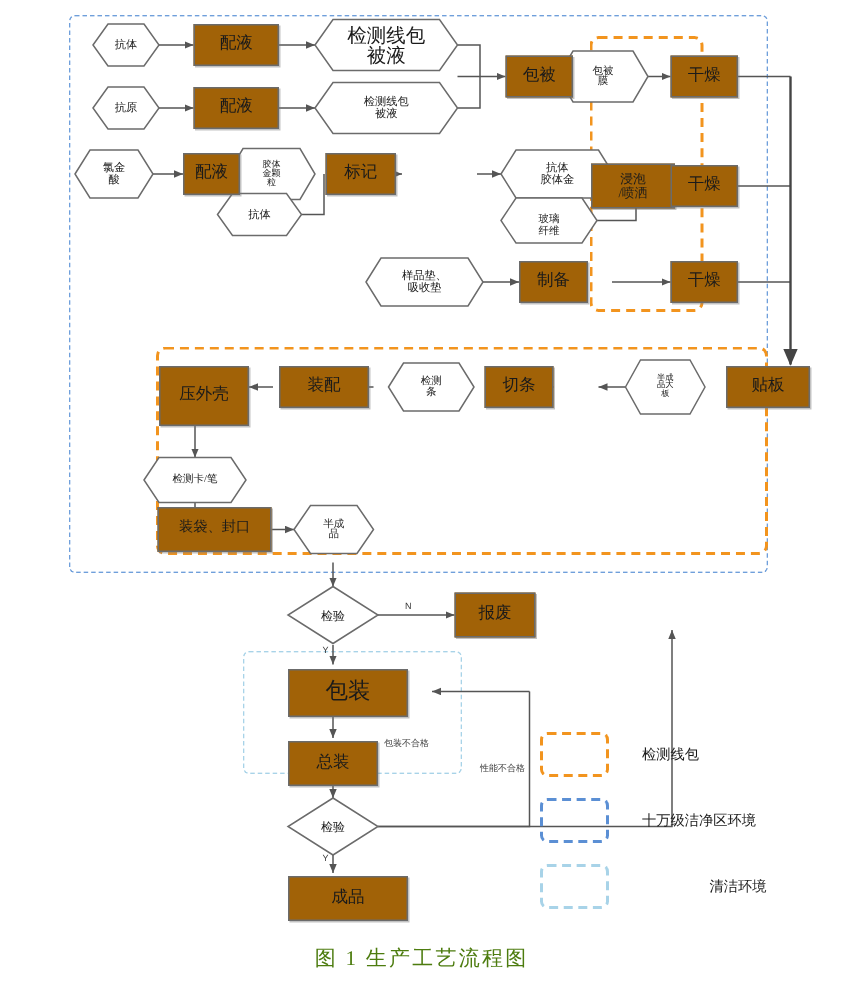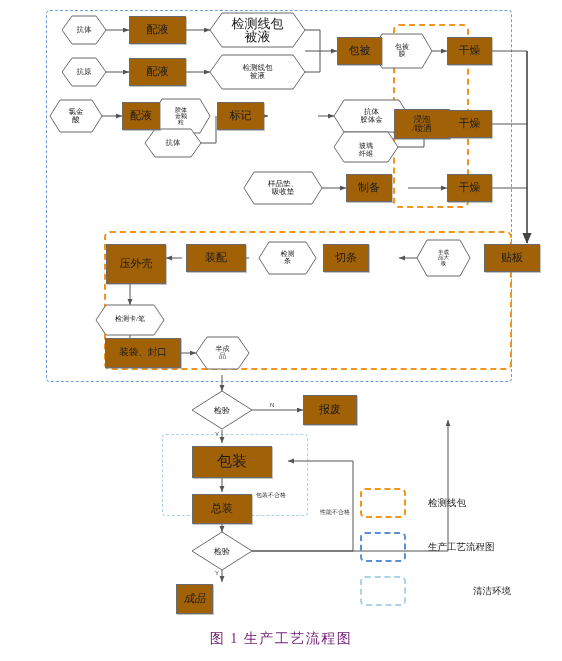--- a/index.html
+++ b/index.html
@@ -61,21 +61,21 @@
   .legend{position:absolute;}
   .legend-row{position:absolute;display:flex;align-items:center;}
   .legend-swatch{width:46px;height:30px;box-sizing:border-box;border-radius:5px;}
   .sw-dry{border:2px dashed #f2941e;}
   .sw-cleanroom{border:2px dashed #5b8fd4;}
   .sw-clean{border:2px dashed #a8d3e8;}
   .legend-text{margin-left:22px;font-size:9.5px;color:#1a1a1a;white-space:nowrap;}
 
   .caption{
     position:absolute;left:0;width:562px;text-align:center;
-    font-size:14px;letter-spacing:1.5px;color:#701a75;
+    font-size:14px;letter-spacing:1.5px;color:#4d7c0f;
   }
 </style>
 </head>
 <body>
 
 <div id="diagram-root">
 
   <div class="zone zone-cleanroom" style="left:46px;top:10px;width:466px;height:372px;"></div>
 
   <div class="zone zone-dry" style="left:393px;top:24px;width:76px;height:184px;"></div>
@@ -328,38 +328,38 @@
   </div>
   <div class="node rect" style="left:192px;top:446px;width:80px;height:32px;font-size:15px;">
     <span>包装</span>
   </div>
   <div class="node rect" style="left:192px;top:494px;width:60px;height:30px;font-size:11px;">
     <span>总装</span>
   </div>
   <div class="diamondwrap" style="left:192px;top:532px;width:60px;height:38px;">
     <div class="dialabel" style="font-size:8px;">检验</div>
   </div>
-  <div class="node rect" style="left:176px;top:584px;width:37px;height:30px;font-size:11px;font-style:italic;">
+  <div class="node rect" style="left:192px;top:584px;width:80px;height:30px;font-size:11px;">
     <span>成品</span>
   </div>
 
   <div class="edgelabel" style="left:270px;top:402px;">N</div>
   <div class="edgelabel" style="left:215px;top:431px;">Y</div>
   <div class="edgelabel" style="left:256px;top:491px;">包装不合格</div>
   <div class="edgelabel" style="left:320px;top:508px;">性能不合格</div>
   <div class="edgelabel" style="left:215px;top:570px;">Y</div>
 
   <div class="legend" style="left:360px;top:488px;width:195px;height:110px;">
     <div class="legend-row" style="left:0;top:0;">
       <div class="legend-swatch sw-dry"></div>
       <div class="legend-text">检测线包</div>
     </div>
     <div class="legend-row" style="left:0;top:44px;">
       <div class="legend-swatch sw-cleanroom"></div>
-      <div class="legend-text">生产工艺流程图</div>
+      <div class="legend-text">十万级洁净区环境</div>
     </div>
     <div class="legend-row" style="left:0;top:88px;gap:45px;">
       <div class="legend-swatch sw-clean"></div>
       <div class="legend-text">清洁环境</div>
     </div>
   </div>
 
   <div class="caption" style="top:630px;">图 1 生产工艺流程图</div>
 
 </div>

